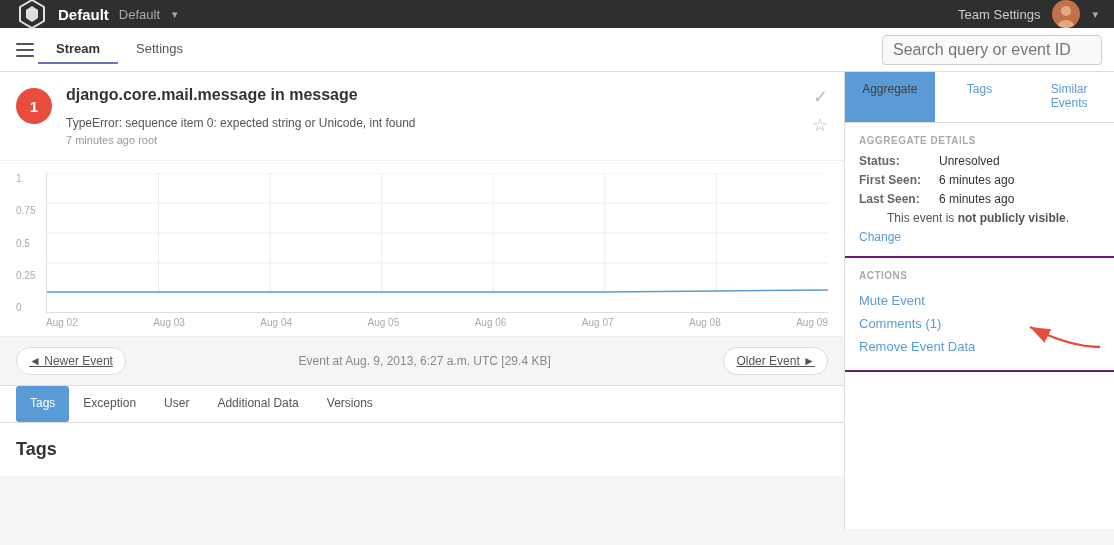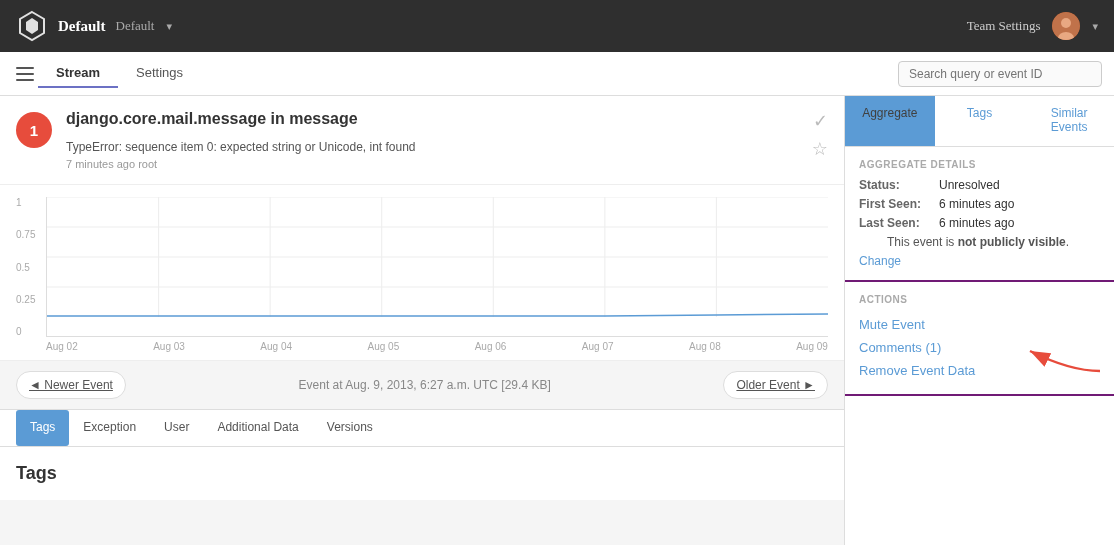--- a/index.html
+++ b/index.html
@@ -1,26 +1,25 @@
 <!DOCTYPE html>
 <html><head>
   <meta charset="utf-8">
   <style>
     * { box-sizing: border-box; margin: 0; padding: 0; }
     body { font-family: -apple-system, BlinkMacSystemFont, 'Segoe UI', sans-serif; font-size: 13px; background: #f5f5f5; color: #333; }
 
     
     .top-nav {
       background: #2f2f2f;
-      height: 52px;
+      height: 28px;
       display: flex;
       align-items: center;
       padding: 0 16px;
       justify-content: space-between;
-      font-family: Liberation Serif, serif;
     }
     .top-nav-left { display: flex; align-items: center; gap: 10px; }
     .logo-icon { width: 32px; height: 32px; }
     .nav-brand { color: #fff; font-weight: 700; font-size: 15px; }
     .nav-project { color: #aaa; font-size: 13px; }
     .nav-dropdown { color: #aaa; font-size: 11px; margin-left: 2px; }
     .top-nav-right { display: flex; align-items: center; gap: 12px; }
     .team-settings { color: #ccc; font-size: 13px; cursor: pointer; }
     .avatar { width: 28px; height: 28px; border-radius: 50%; background: #a0522d; display: flex; align-items: center; justify-content: center; overflow: hidden; }
 
@@ -47,22 +46,22 @@
     }
     .tab.active {
       color: #333;
       border-bottom: 2px solid #6c71c4;
       font-weight: 600;
     }
     .search-box {
       border: 1px solid #ccc;
       border-radius: 4px;
       padding: 5px 10px;
-      font-size: 12px;
-      width: 204px;
+      font-size: 16px;
+      width: 220px;
       color: #999;
       background: #fafafa;
     }
 
     
     .main-layout {
       display: flex;
       height: calc(545px - 88px);
       overflow: hidden;
     }

